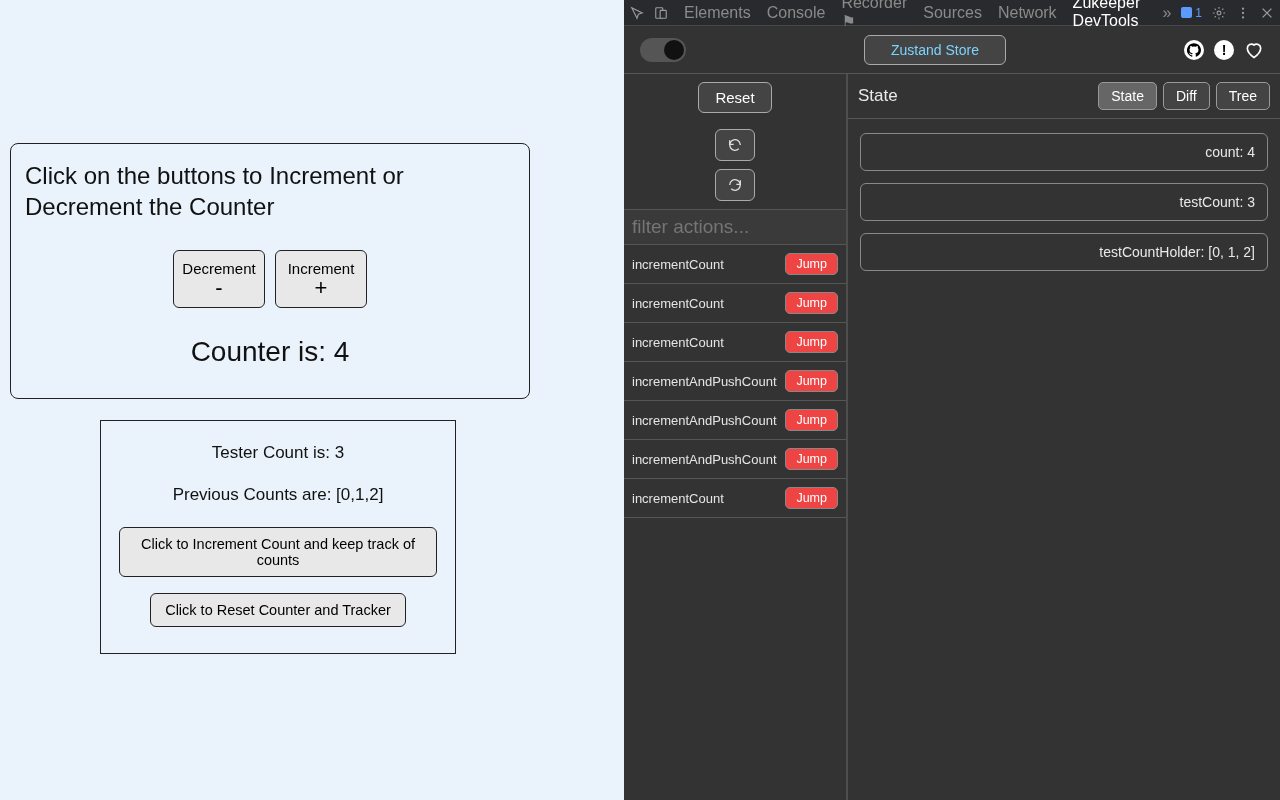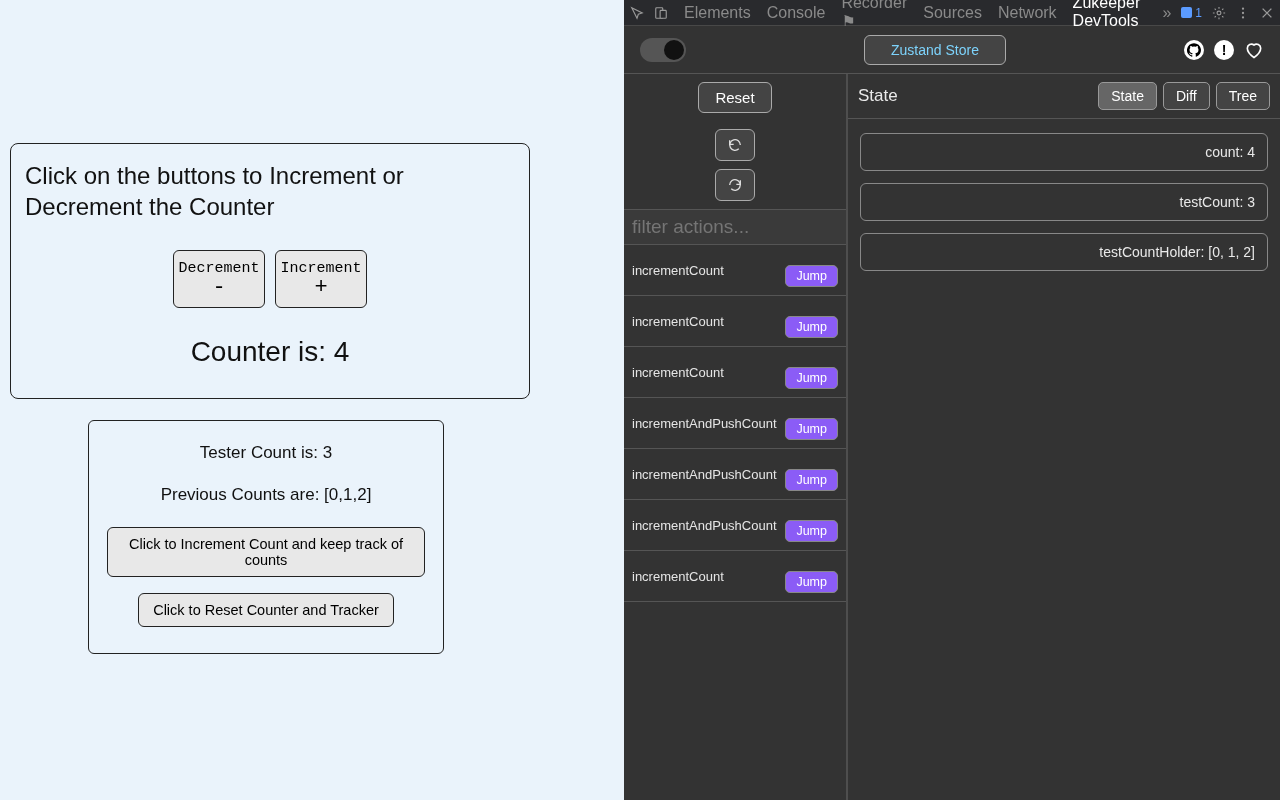--- a/index.html
+++ b/index.html
@@ -36,34 +36,33 @@
     display: flex; justify-content: center; gap: 10px;
     margin-bottom: 28px;
   }
   .count-btn {
     border: 1.5px solid #222; border-radius: 6px;
     background: #e8e8e8;
     width: 92px; height: 58px;
     font-size: 15px;
     display: flex; flex-direction: column; align-items: center; justify-content: center;
     cursor: pointer;
-    font-family: Liberation Mono, monospace;
   }
   .count-btn .sign { font-size: 22px; line-height: 1; }
   .counter-display {
     text-align: center;
     font-size: 28px; font-weight: 400;
   }
 
   .card2 {
     position: absolute;
-    left: 88px; top: 420px;
+    left: 100px; top: 420px;
     width: 356px;
     border: 1px solid #222;
-    border-radius: 6px;
+    border-radius: 0;
     padding: 22px 18px 26px 18px;
     background: #eaf3fb;
     text-align: center;
   }
   .card2 p { font-size: 17px; margin-bottom: 22px; }
   .wide-btn {
     display: inline-block;
     border: 1.5px solid #222; border-radius: 6px;
     background: #e8e8e8;
     padding: 8px 14px;
@@ -157,22 +156,22 @@
   }
 
   .action-list { flex:1; overflow:auto; }
   .action-row {
     display:flex; align-items:center; justify-content:space-between;
     padding: 8px 8px;
     border-bottom: 1px solid #555;
     font-size: 13px; color:#e5e5e5;
   }
   .jump-btn {
-    border:1px solid #888; border-radius:5px; background:#8b5cf6;
-    color:#fff; font-size:12.5px; padding: 3px 10px; cursor:pointer;margin-top:12px;
+    border:1px solid #888; border-radius:5px; background:#ef4444;
+    color:#fff; font-size:12.5px; padding: 3px 10px; cursor:pointer;
   }
 
   
   .state-col {
     flex:1; display:flex; flex-direction:column;
     background:#333;
   }
   .state-header {
     display:flex; align-items:center;
     padding: 8px 10px;

